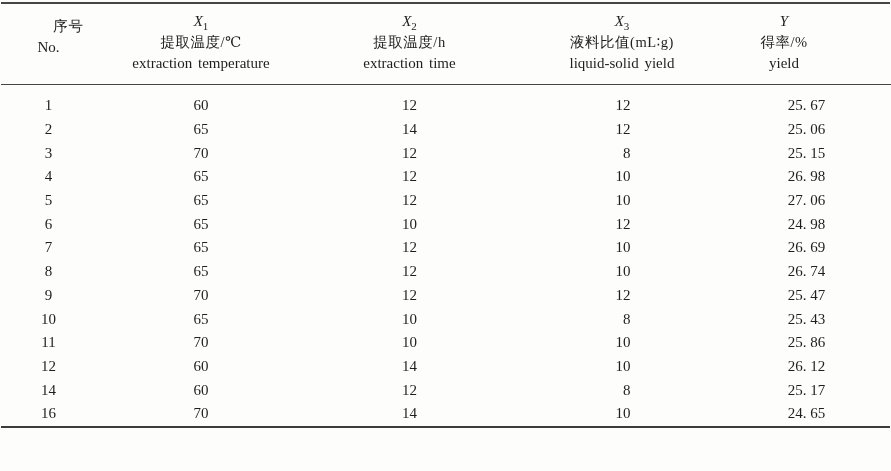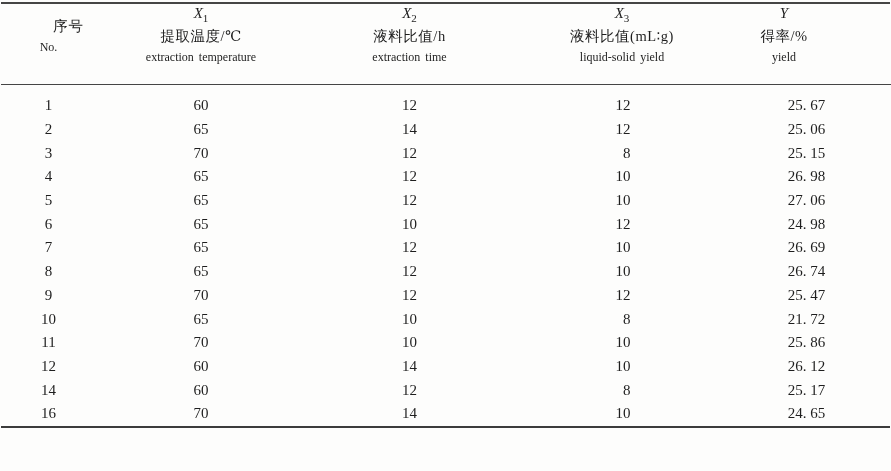--- a/index.html
+++ b/index.html
@@ -25,41 +25,41 @@
   }
   thead th {
     font-weight: normal;
     vertical-align: top;
     text-align: center;
     height: 68px;
     padding: 0;
     border-bottom: 1px solid #454545;
   }
   .hvar {
-    padding-top: 1px;
+    padding-top: 7px;
     height: 21px;
-    line-height: 16px;
+    line-height: 21px;
     font-size: 15px;
   }
   .hvar .var { font-style: italic; }
   .hvar sub {
     font-size: 11px;
     font-style: normal;
     vertical-align: sub;
   }
   .hcn {
     height: 21px;
     line-height: 21px;
     font-size: 14.5px;
     letter-spacing: 0.5px;
   }
   .hen {
     height: 21px;
     line-height: 21px;
-    font-size: 12px;
+    font-size: 15px;
     word-spacing: 2px;
     font-family: Liberation Serif, serif;
   }
   th.th-no { padding-top: 12px; }
   th.th-no .hcn { letter-spacing: 1px; padding-left: 40px; }
   th.th-y .hvar, th.th-y .hcn, th.th-y .hen { padding-right: 55px; }
   tbody td {
     height: 23.7px;
     padding: 0;
     text-align: center;
@@ -93,21 +93,21 @@
           <div class="hcn">序号</div>
           <div class="hen">No.</div>
         </th>
         <th class="th-x1">
           <div class="hvar"><span class="var">X</span><sub>1</sub></div>
           <div class="hcn">提取温度/℃</div>
           <div class="hen">extraction temperature</div>
         </th>
         <th class="th-x2">
           <div class="hvar"><span class="var">X</span><sub>2</sub></div>
-          <div class="hcn">液料比值/h</div>
+          <div class="hcn">提取温度/h</div>
           <div class="hen">extraction time</div>
         </th>
         <th class="th-x3">
           <div class="hvar"><span class="var">X</span><sub>3</sub></div>
           <div class="hcn">液料比值(mL∶g)</div>
           <div class="hen">liquid-solid yield</div>
         </th>
         <th class="th-y">
           <div class="hvar"><span class="var">Y</span></div>
           <div class="hcn">得率/%</div>
@@ -180,21 +180,21 @@
           <td class="c-x1">70</td>
           <td class="c-x2">12</td>
           <td class="c-x3"><span class="num-right">12</span></td>
           <td class="c-y">25. 47</td>
         </tr>
         <tr>
           <td class="c-no">10</td>
           <td class="c-x1">65</td>
           <td class="c-x2">10</td>
           <td class="c-x3"><span class="num-right">8</span></td>
-          <td class="c-y">21. 72</td>
+          <td class="c-y">25. 43</td>
         </tr>
         <tr>
           <td class="c-no">11</td>
           <td class="c-x1">70</td>
           <td class="c-x2">10</td>
           <td class="c-x3"><span class="num-right">10</span></td>
           <td class="c-y">25. 86</td>
         </tr>
         <tr>
           <td class="c-no">12</td>

